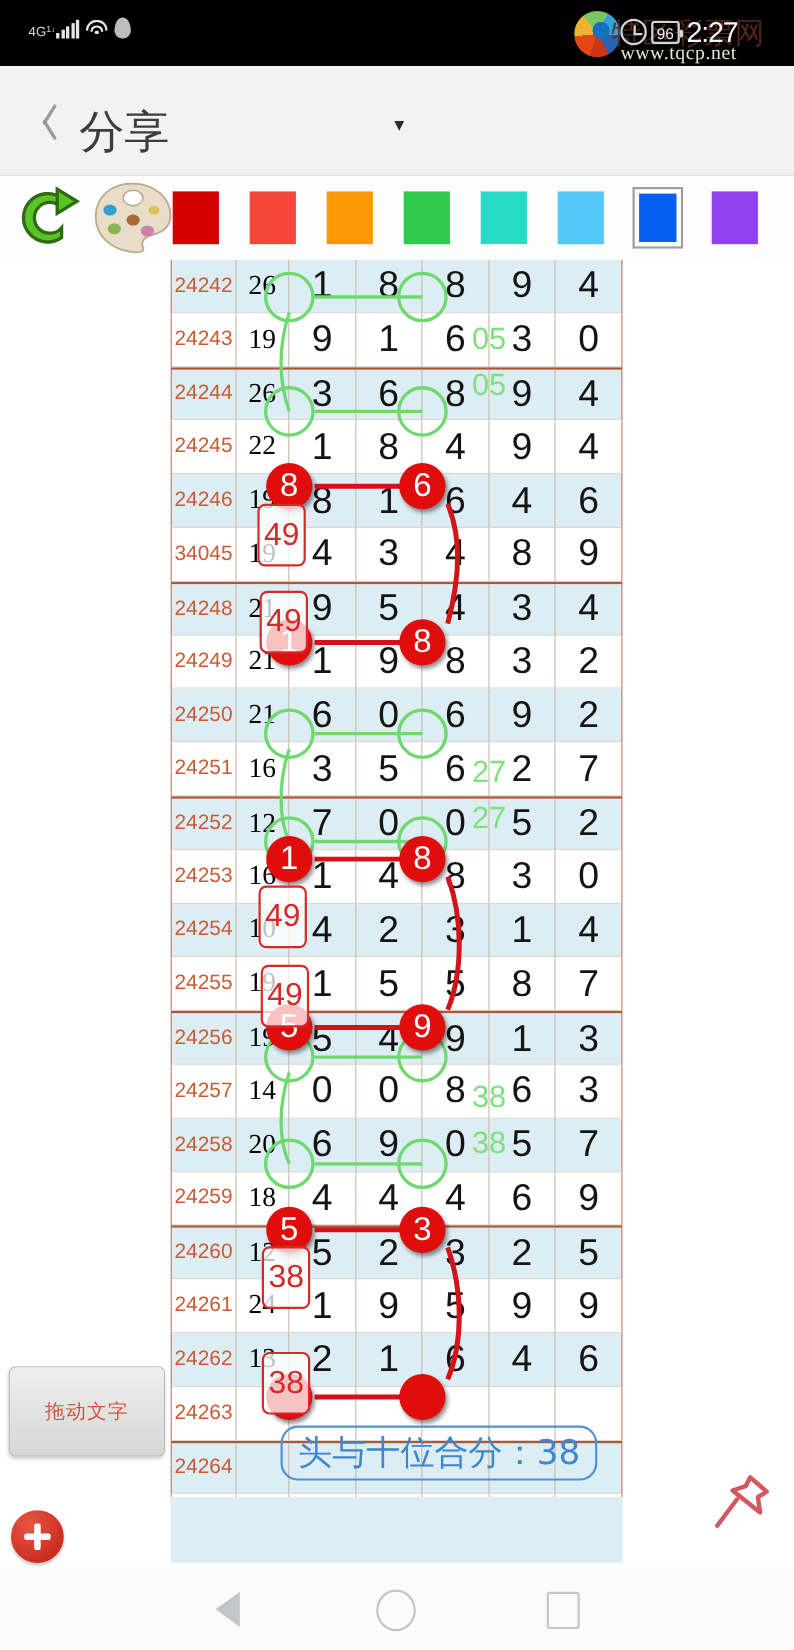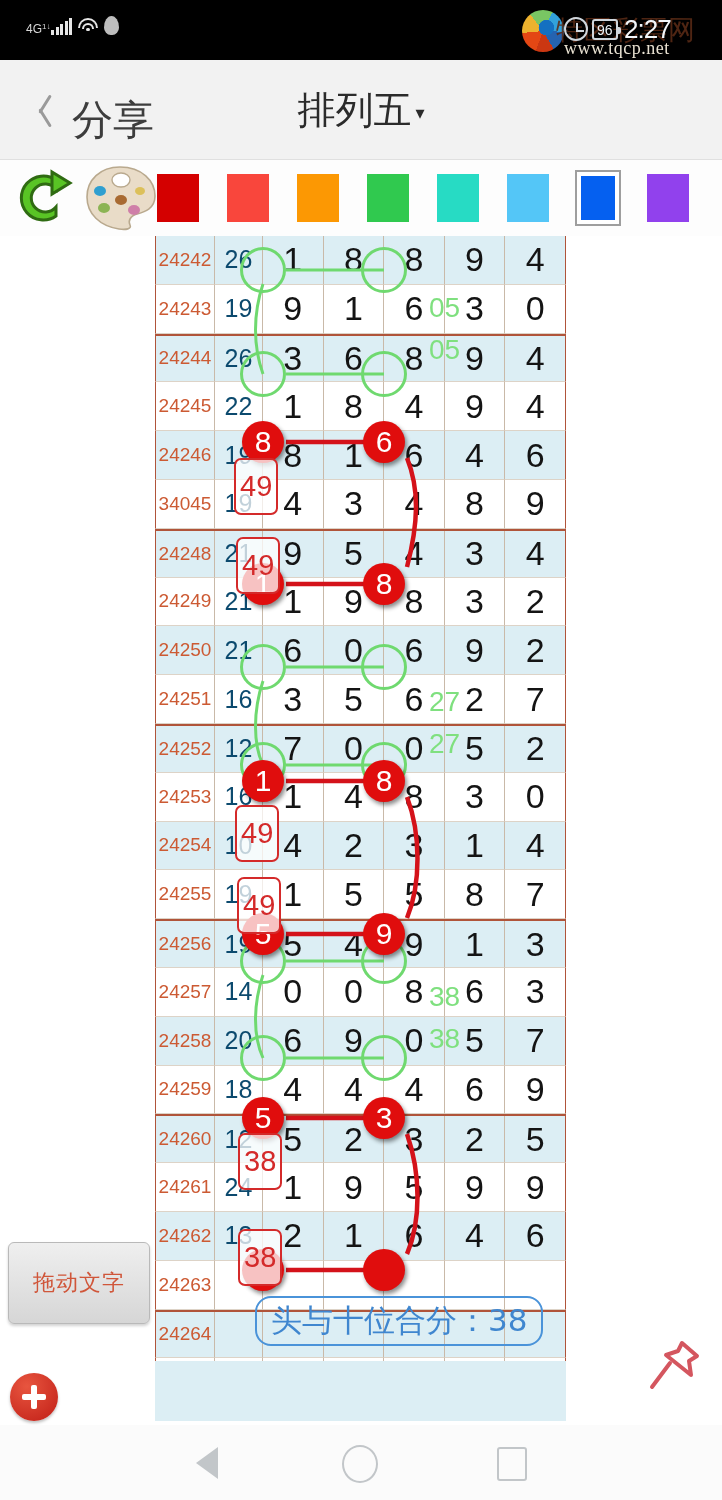--- a/index.html
+++ b/index.html
@@ -94,21 +94,21 @@
   }
   #grid{ position:relative; width:411px; }
   .row{ position:relative; height:48.8px; display:flex; }
   .row.alt{ background:#dceef4; }
   .row.plain{ background:#ffffff; }
   .row.thick{ border-top:2px solid #b0543a; }
   .cell{ border-right:1px solid #c9b9a8; border-bottom:1px solid #ddd3c7;
          display:flex; align-items:center; justify-content:center; position:relative; }
   .cell.c-id{ width:60px; border-left:1px solid #b0543a; color:#cc5a33; font-size:19px;
               justify-content:center; }
-  .cell.c-sum{ width:48px; color:#0c4a6e; font-size:25px; font-family:Liberation Sans, sans-serif;text-align:center;}
+  .cell.c-sum{ width:48px; color:#000000; font-size:25px; font-family:Liberation Serif, serif;text-align:center;}
   .cell.c-d{ width:60.6px; color:#141414; font-size:34px; font-family:"Liberation Sans",sans-serif;}
   .cell.c-d:last-child{ border-right:1px solid #b0543a; }
   #foot-band{ position:absolute; left:155px; top:1361px; width:411px; height:60px; background:#dceef4; }
 
   
   #overlay{ position:absolute; left:0; top:0; width:411px; height:1125px; pointer-events:none; }
 
   .dot{ position:absolute; width:42px; height:42px; border-radius:50%; background:#e00d0d;
         box-shadow:2px 3px 4px rgba(0,0,0,.45);
         display:flex; align-items:center; justify-content:center;
@@ -121,21 +121,21 @@
   .gnum{ position:absolute; color:#7fe07f; font-size:28px; font-family:"Liberation Sans",sans-serif; }
   #sumpill{ position:absolute; border:2px solid #4a93d9; border-radius:16px; color:#3f86cf;
             font-size:31px; padding:2px 14px; font-family:"DejaVu Sans",sans-serif; white-space:nowrap;}
 
   
   #drag-text-btn{
     position:absolute; left:8px; top:1242px; width:142px; height:82px; border-radius:6px;
     background:linear-gradient(#efefef,#d6d6d6); border:1px solid #b9b9b9;
     box-shadow:0 2px 3px rgba(0,0,0,.18);
     display:flex; align-items:center; justify-content:center;
-    color:#d0563a; font-size:22px; font-family:"DejaVu Sans",sans-serif; letter-spacing:1px;
+    color:#d0563a; font-size:18px; font-family:"DejaVu Sans",sans-serif; letter-spacing:1px;
   }
   #add-btn{ position:absolute; left:10px; top:1373px; width:48px; height:48px; border-radius:50%;
             background:radial-gradient(circle at 35% 28%, #e8553f, #c01e16);
             box-shadow:0 2px 3px rgba(0,0,0,.25); }
   #add-btn:before,#add-btn:after{ content:""; position:absolute; background:#fff; border-radius:2px;}
   #add-btn:before{ left:12px; top:21px; width:24px; height:6px; }
   #add-btn:after { left:21px; top:12px; width:6px;  height:24px; }
   #pin-btn{ position:absolute; right:18px; top:1335px; width:60px; height:62px; }
 
   
@@ -181,21 +181,20 @@
     <div class="wm-batt">96</div>
     <div class="wm-time">2:27</div>
     <div class="wm-url">www.tqcp.net</div>
   </div>
 </div>
 
 <div id="appbar">
   <div id="back-chevron"></div>
   <div id="share-label">分享</div>
   <div id="title-wrap">
-    <span id="page-title">排列五</span>
     <span id="title-caret">▾</span>
   </div>
 </div>
 
 <div id="toolbar">
   <div id="refresh-icon">
     <svg viewBox="0 0 62 64" width="62" height="64">
       <path d="M44 14 A22 22 0 1 0 44 50 L44 41 A14 14 0 1 1 44 23 Z" fill="#59c425" stroke="#2f6b12" stroke-width="3"></path>
       <path d="M40 6 L58 17 L40 28 Z" fill="#59c425" stroke="#2f6b12" stroke-width="3"></path>
     </svg>

